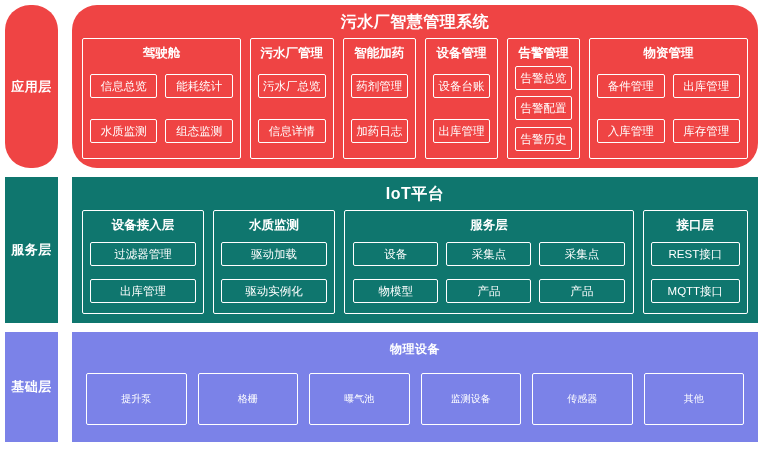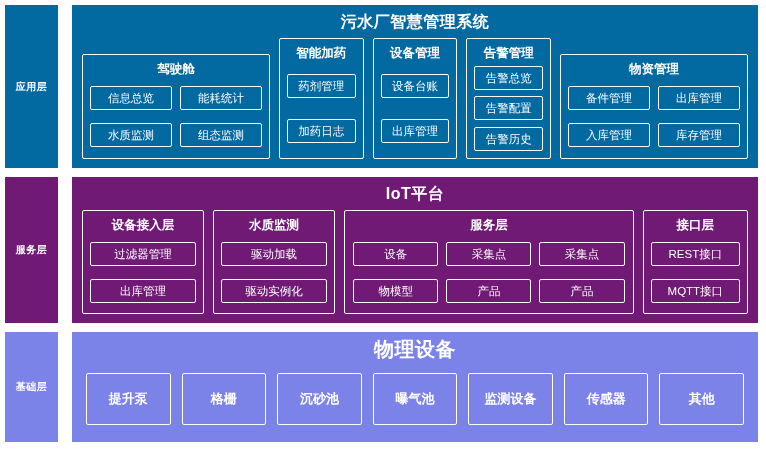--- a/index.html
+++ b/index.html
@@ -34,21 +34,21 @@
   .layer.iot    { height: 146px; }
   .layer.infra  { height: 110px; }
 
   .layer-label {
     width: 53px;
     flex: 0 0 53px;
     display: flex;
     align-items: center;
     justify-content: center;
     color: #ffffff;
-    font-size: 10px;
+    font-size: 13px;
     font-weight: bold;
     letter-spacing: 0.5px;
     box-sizing: border-box;
     font-family: Liberation Serif, serif;
   }
 
   .layer-body {
     flex: 1 1 auto;
     box-sizing: border-box;
     position: relative;
@@ -117,45 +117,45 @@
     text-align: center;
     padding: 4px 4px;
     white-space: nowrap;
     display: flex;
     align-items: center;
     justify-content: center;
   }
 
   
   .app .layer-label,
-  .app .layer-body { background: #0369a1; }
+  .app .layer-body { background: #ef4444; border-radius: 25px; }
 
   
   .iot .layer-label,
-  .iot .layer-body { background: #701a75; }
+  .iot .layer-body { background: #0f766e; }
 
   
   .infra .layer-label,
   .infra .layer-body { background: #7b82e8; }
 
   
   .infra .groups {
     align-items: center;
     justify-content: space-between;
     gap: 11px;
     padding: 0 4px 4px 4px;
   }
   .infra .chip {
     flex: 1 1 0;
-    font-size: 13px;
-    font-weight: bold;
+    font-size: 10px;
+    font-weight: normal;
     padding: 18px 4px;
   }
-  .infra .layer-title { font-size: 20px; margin-bottom: 9px; }
-  .g-flex-3 { flex: 2.0 1 0; margin-top: 16px; }
+  .infra .layer-title { font-size: 12px; margin-bottom: 9px; }
+  .g-flex-3 { flex: 2.0 1 0; }
   .g-flex-4 { flex: 2.45 1 0; }
   .g-flex-narrow { flex: 0.80 1 0; }
   .g-flex-mid { flex: 0.95 1 0; }
 </style>
 </head>
 <body>
 
 <div id="diagram">
 
   <div class="layer app">
@@ -167,20 +167,27 @@
         <div class="group g-flex-3">
           <div class="group-title">驾驶舱</div>
           <div class="group-items cols2">
             <div class="chip">信息总览</div>
             <div class="chip">能耗统计</div>
             <div class="chip">水质监测</div>
             <div class="chip">组态监测</div>
           </div>
         </div>
 
+        <div class="group g-flex-mid">
+          <div class="group-title">污水厂管理</div>
+          <div class="group-items cols1">
+            <div class="chip">污水厂总览</div>
+            <div class="chip">信息详情</div>
+          </div>
+        </div>
 
         <div class="group g-flex-narrow">
           <div class="group-title">智能加药</div>
           <div class="group-items cols1">
             <div class="chip">药剂管理</div>
             <div class="chip">加药日志</div>
           </div>
         </div>
 
         <div class="group g-flex-narrow">
@@ -261,21 +268,20 @@
     </div>
   </div>
 
   <div class="layer infra">
     <div class="layer-label">基础层</div>
     <div class="layer-body">
       <div class="layer-title">物理设备</div>
       <div class="groups">
         <div class="chip">提升泵</div>
         <div class="chip">格栅</div>
-        <div class="chip">沉砂池</div>
         <div class="chip">曝气池</div>
         <div class="chip">监测设备</div>
         <div class="chip">传感器</div>
         <div class="chip">其他</div>
       </div>
     </div>
   </div>
 
 </div>
 

